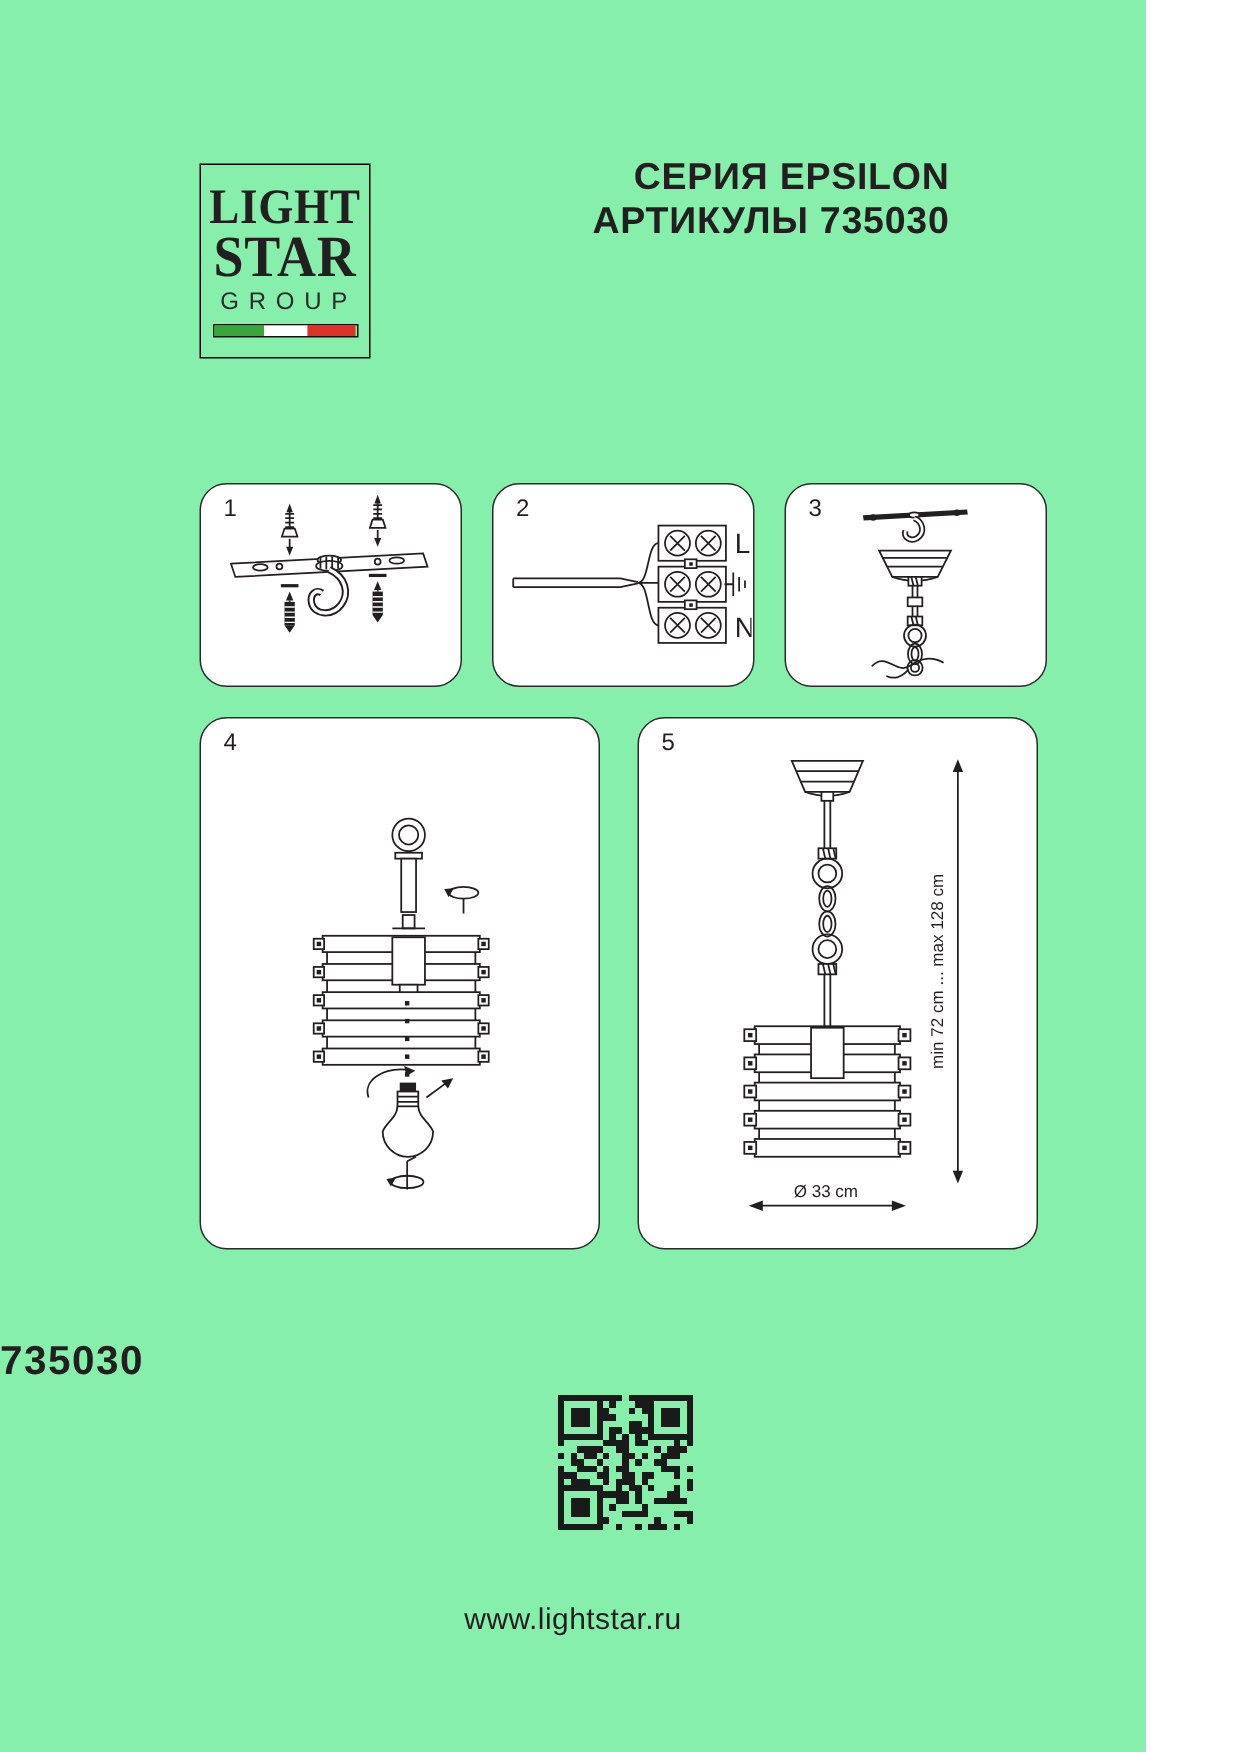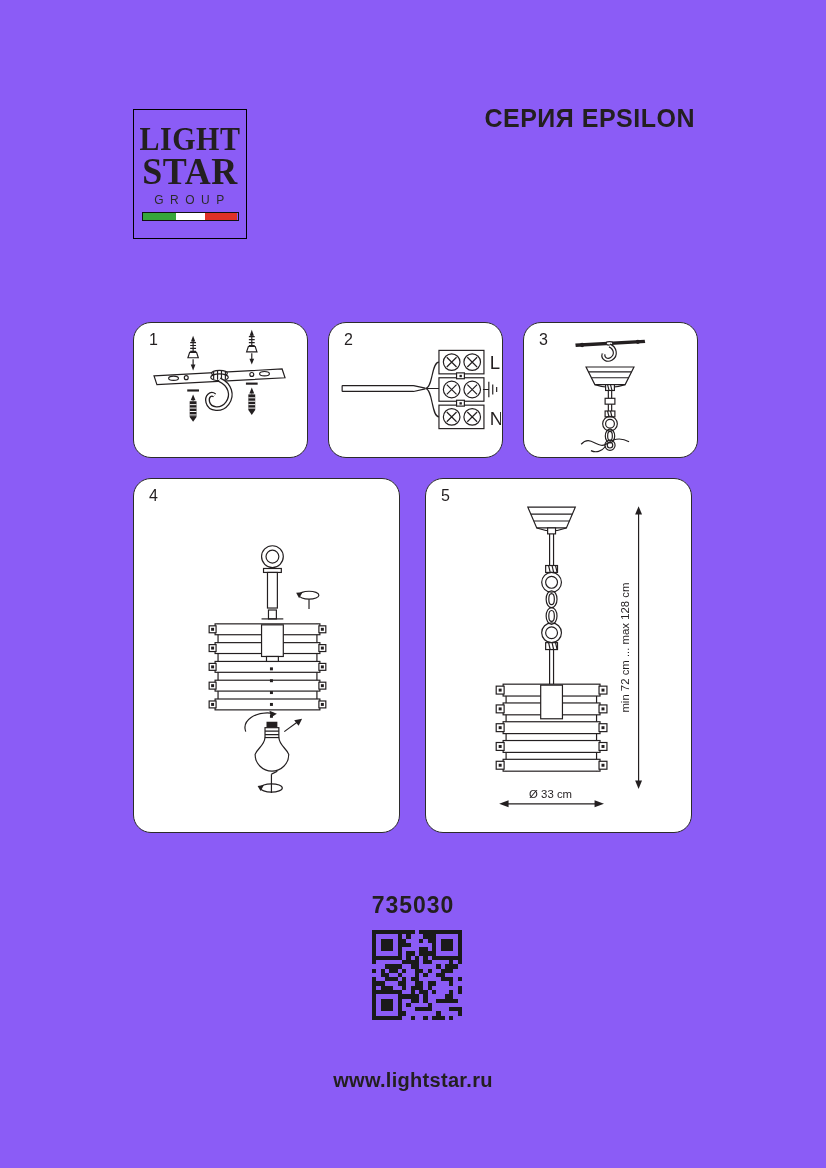--- a/index.html
+++ b/index.html
@@ -1,25 +1,25 @@
 <!DOCTYPE html>
 <html><head>
 <meta charset="utf-8">
 <style>
   html,body{margin:0;padding:0;background:#fff;}
-  .page{position:relative;width:826px;height:1168px;background:#8b5cf6;overflow:hidden;
+  .page{position:relative;width:764px;height:1168px;background:#86efac;overflow:hidden;
         font-family:"Liberation Sans",sans-serif;color:#231f20;}
   
   .logo-box{position:absolute;left:133px;top:109px;width:114px;height:130px;
             border:1.5px solid #000;box-sizing:border-box;text-align:center;}
   .logo-light{font-family:"Liberation Serif",serif;font-weight:bold;font-size:30px;
               letter-spacing:.5px;line-height:30px;margin-top:14px;transform:scaleY(1.1);}
   .logo-star{font-family:"Liberation Serif",serif;font-weight:bold;font-size:36px;
              letter-spacing:.5px;line-height:34px;transform:scaleY(1.08);}
-  .logo-group{font-size:12px;font-weight:400;letter-spacing:6.5px;color:#2b2b2b;
+  .logo-group{font-size:16px;font-weight:400;letter-spacing:6.5px;color:#2b2b2b;
               margin-top:5px;margin-left:5px;}
   .logo-flag{display:flex;width:97px;height:9px;margin:5px auto 0;
              border:1px solid #111;box-sizing:border-box;}
   .logo-flag .g{flex:0 0 35%;}
   .logo-flag .w{flex:0 0 31%;}
   .logo-flag .r{flex:0 0 34%;}
   
   .hdr{position:absolute;right:131px;text-align:right;font-weight:bold;
        font-size:25px;line-height:29px;white-space:nowrap;}
   .hdr-top{top:104px;letter-spacing:.5px;}
@@ -34,44 +34,45 @@
   .p3{left:523px;top:322px;width:175px;height:136px;}
   .p4{left:133px;top:478px;width:267px;height:355px;}
   .p5{left:425px;top:478px;width:267px;height:355px;}
   svg{font-family:"Liberation Sans",sans-serif;}
   svg .s{fill:none;stroke:#231f20;stroke-width:1.2;}
   svg .s2{fill:none;stroke:#231f20;stroke-width:2.2;}
   svg .f{fill:#231f20;stroke:none;}
   svg .w{fill:#fff;stroke:#231f20;stroke-width:1.2;}
   svg text{fill:#231f20;}
   
-  .article{position:absolute;left:0;top:892px;width:100%;text-align:center;
-           font-size:23px;font-weight:bold;letter-spacing:1px;}
+  .article{position:absolute;left:0;top:892px;width:100%;
+           font-size:27px;font-weight:bold;letter-spacing:1px;}
   .qr{position:absolute;left:372px;top:930px;width:90px;height:90px;}
   .site{position:absolute;left:0;top:1069px;width:100%;text-align:center;
-        font-size:20px;font-weight:bold;letter-spacing:.3px;}
+        font-size:20px;font-weight:normal;letter-spacing:.3px;}
 </style>
 </head>
 <body>
 
 <div class="page">
 
   <div class="logo-box">
     <div class="logo-light">LIGHT</div>
     <div class="logo-star">STAR</div>
     <div class="logo-group">GROUP</div>
     <div class="logo-flag">
       <span class="g" style="background:#36a53a"></span>
       <span class="w" style="background:#fff"></span>
       <span class="r" style="background:#e03127"></span>
     </div>
   </div>
 
   <div class="hdr hdr-top">
     <div>СЕРИЯ EPSILON</div>
+    <div>АРТИКУЛЫ 735030</div>
   </div>
   <div class="hdr hdr-title">
   </div>
 
   <div class="panel p1">
     <span class="step-num">1</span>
     <svg width="172" height="133" viewBox="0 0 175 136">
       <defs>
         <g id="scr">
           <path class="f" d="M0,-3 L-2.2,3 L2.2,3 Z"></path>

